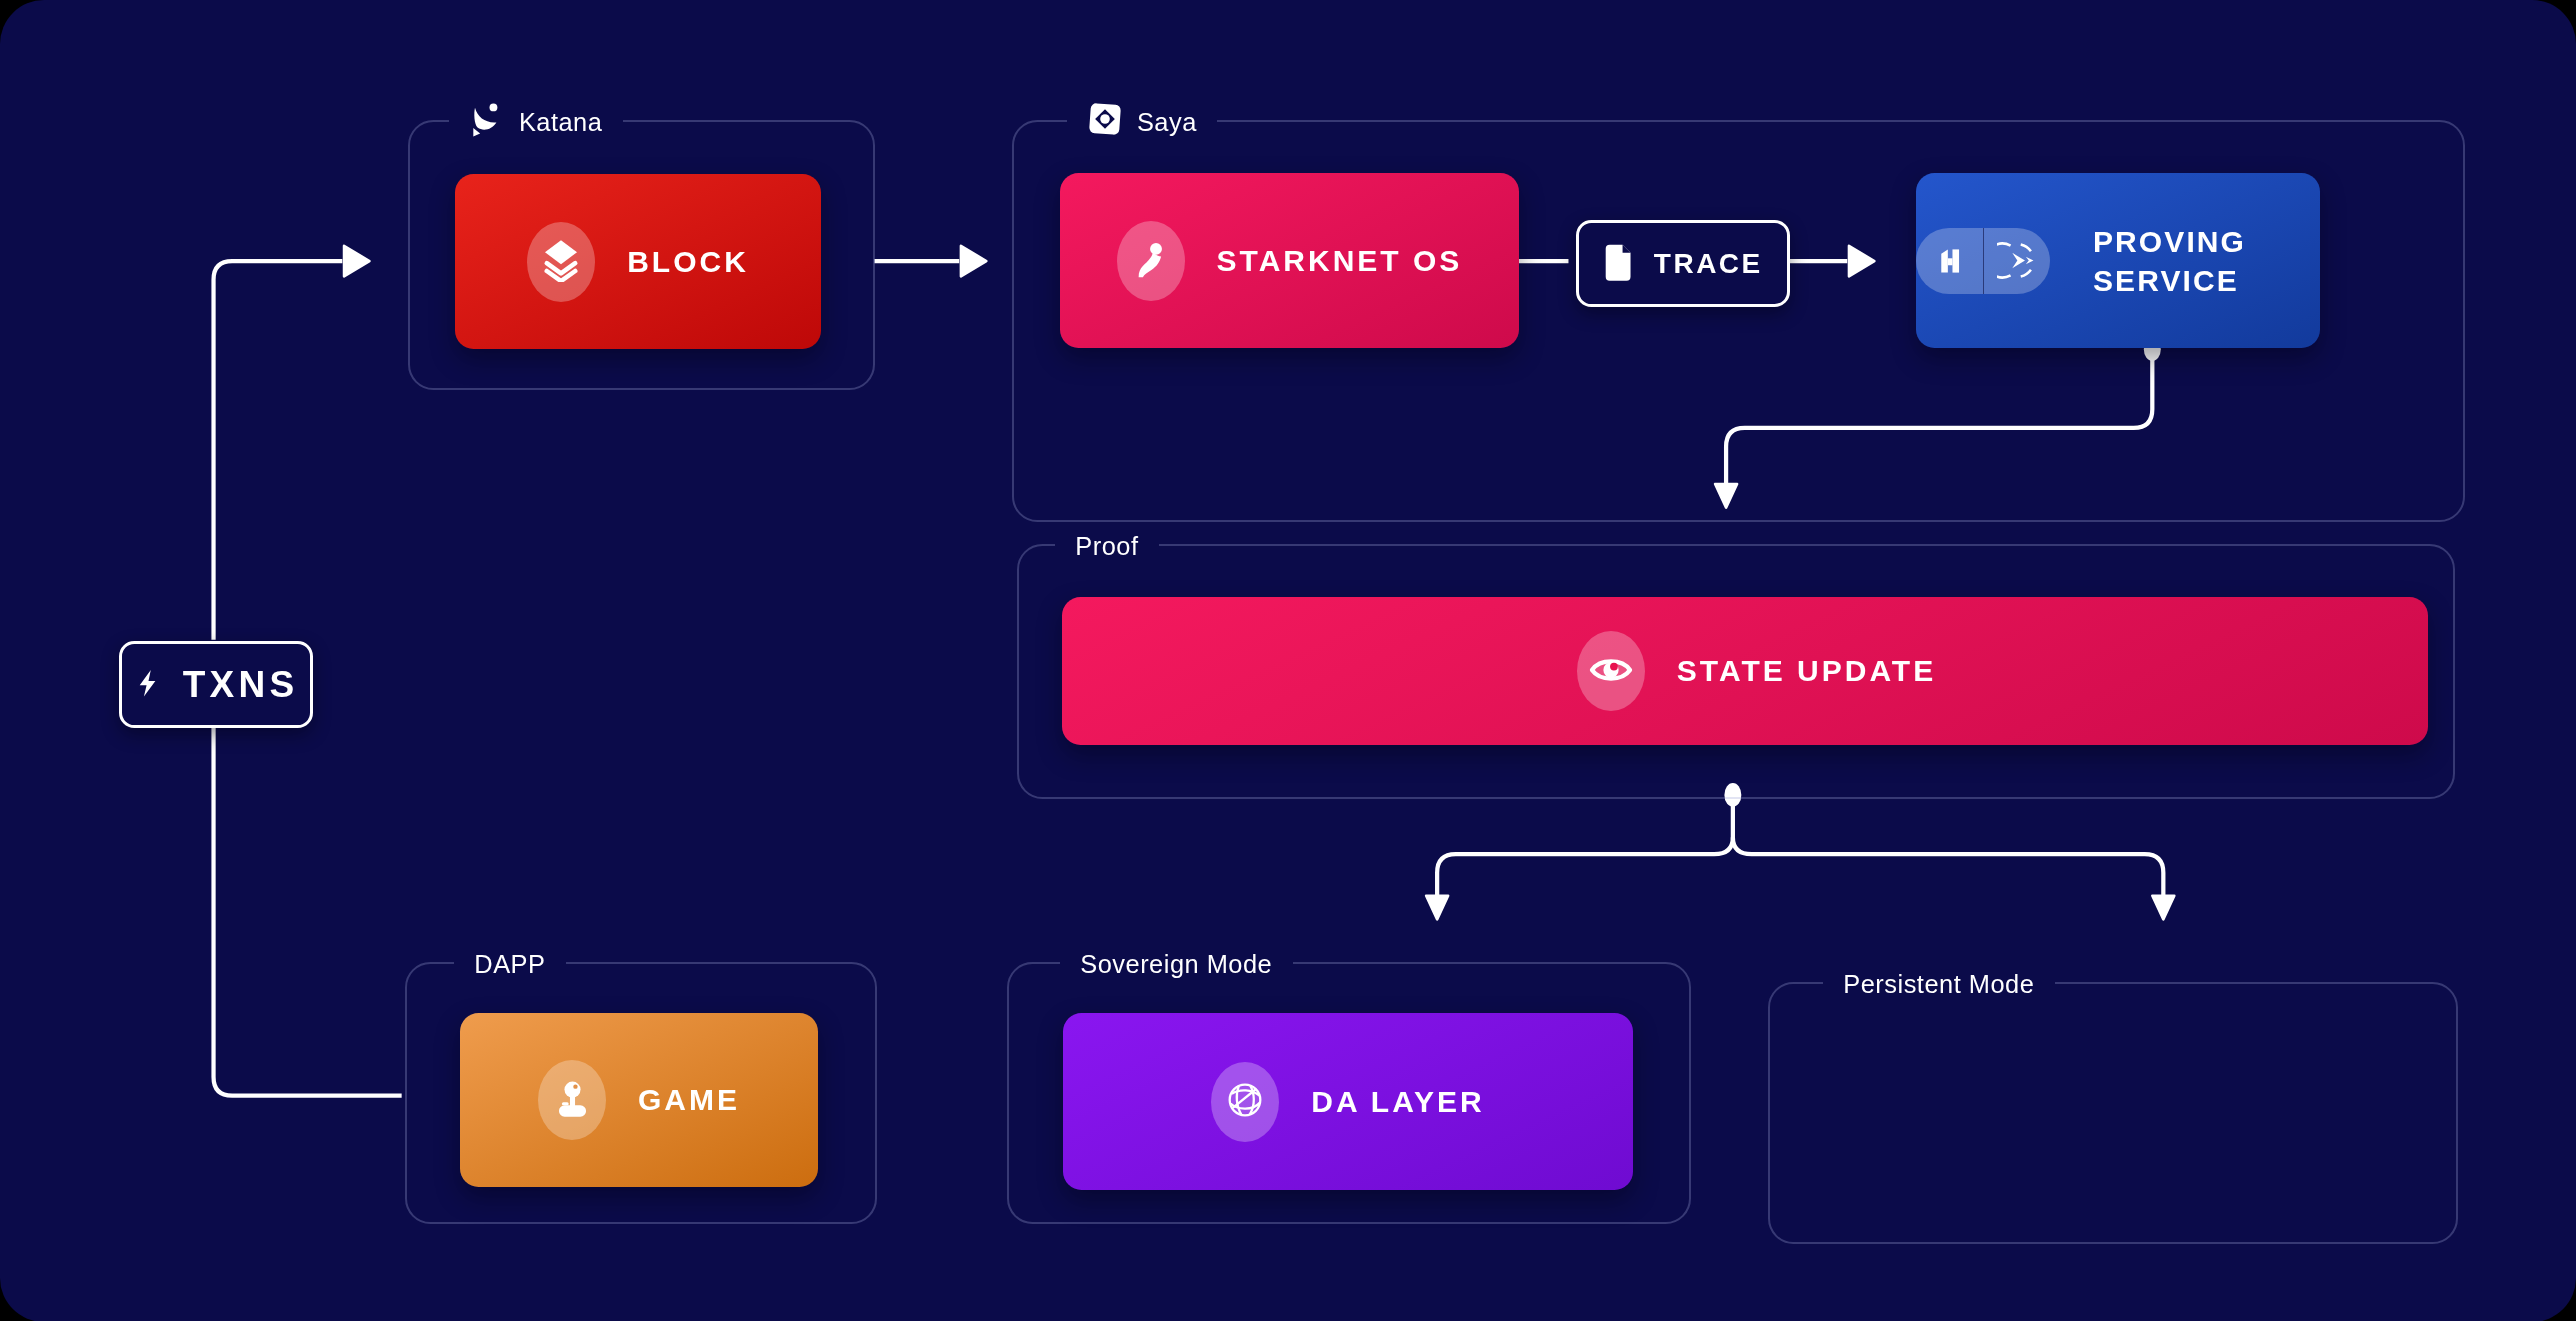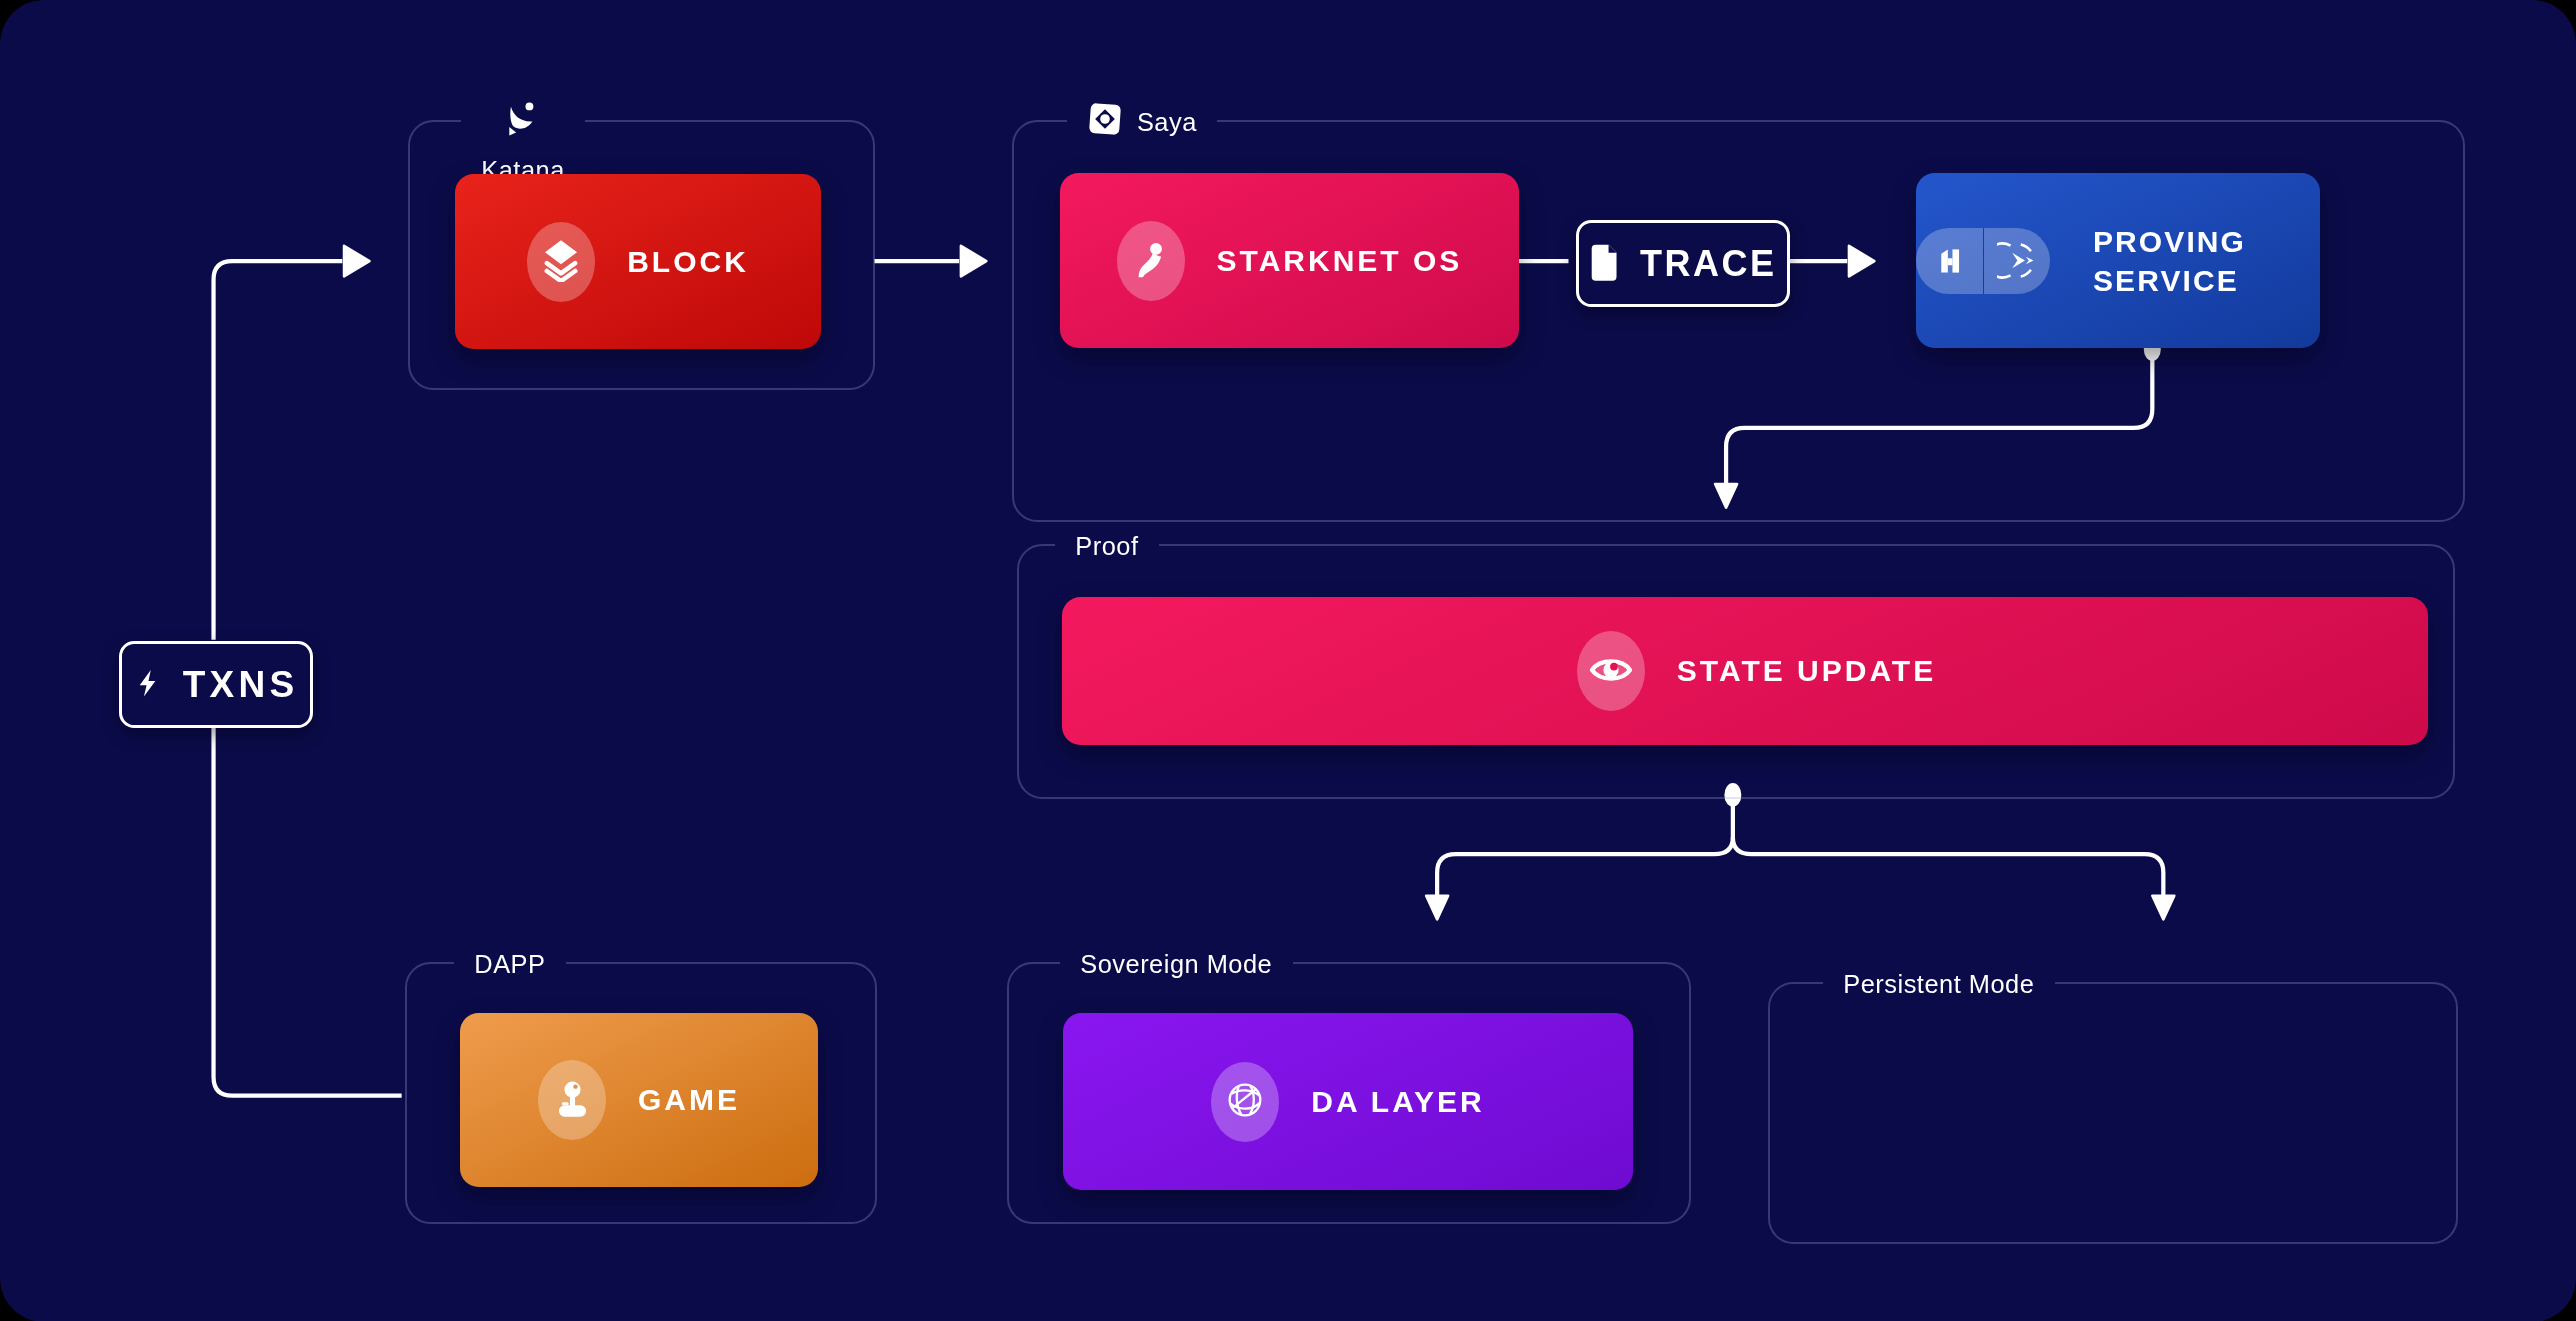--- a/index.html
+++ b/index.html
@@ -80,21 +80,21 @@
   <div class="outline-node" style="left:119px;top:641px;width:188px;height:81px;">
     <span>
       <svg width="30.5" height="30.5" viewBox="0 0 24 24" fill="#fff">
         <path d="M13.2 1.5 L4.5 13.5 h5.4 L7.8 22.5 L16.8 10.2 h-5.4 l1.8 -8.7 Z"></path>
       </svg>
     </span>
     <span class="node-label" style="font-size:37px;letter-spacing:4.2px;">TXNS</span>
   </div>
 
   <div class="group" style="left:408px;top:120px;width:463px;height:266px;">
-    <div class="group-label" style="left:51px;flex-direction:column;">
+    <div class="group-label" style="left:39px;">
       <span>
         <svg width="36" height="36" viewBox="0 0 42 42" fill="#fff">
           <circle cx="28.5" cy="7.5" r="4.6"></circle>
           <path d="M7 8 C10 19 19 26 32 25 C27 33 17 36 10 31 C6 27.5 5.5 14 7 8 Z"></path>
           <path d="M5 31.5 L13 38 L5 41.5 Z"></path>
         </svg>
       </span>
       <span>Katana</span>
     </div>
     <div class="node grad-block" style="left:45px;top:52px;width:366px;height:175px;">
@@ -135,21 +135,21 @@
       <span class="node-label">STARKNET OS</span>
     </div>
 
     <div class="outline-node" style="left:562px;top:98px;width:208px;height:81px;">
       <span>
         <svg width="32" height="39" viewBox="0 0 36 44" fill="#fff">
           <path d="M7 2 h15 l9 9 v27 a4.5 4.5 0 0 1 -4.5 4.5 h-19 a4.5 4.5 0 0 1 -4.5 -4.5 v-31.5 a4.5 4.5 0 0 1 4.5 -4.5 Z"></path>
           <path fill="#0B0B4A" d="M22 2 l9 9 h-9 Z"></path>
         </svg>
       </span>
-      <span class="node-label" style="font-size:36px;letter-spacing:2.5px;">TRACE</span>
+      <span class="node-label" style="font-size:28px;letter-spacing:2.5px;">TRACE</span>
     </div>
 
     <div class="node grad-blue" style="left:902px;top:51px;width:404px;height:175px;gap:43px;">
       <span class="pill">
         <span class="half">
           <svg width="34" height="36" viewBox="0 0 44 44" fill="#fff">
             <path d="M12 12.5 L20.5 7 V37 H12 Z"></path>
             <rect x="26.5" y="7" width="8.5" height="30"></rect>
             <rect x="20.5" y="18.5" width="6" height="9"></rect>
           </svg>

